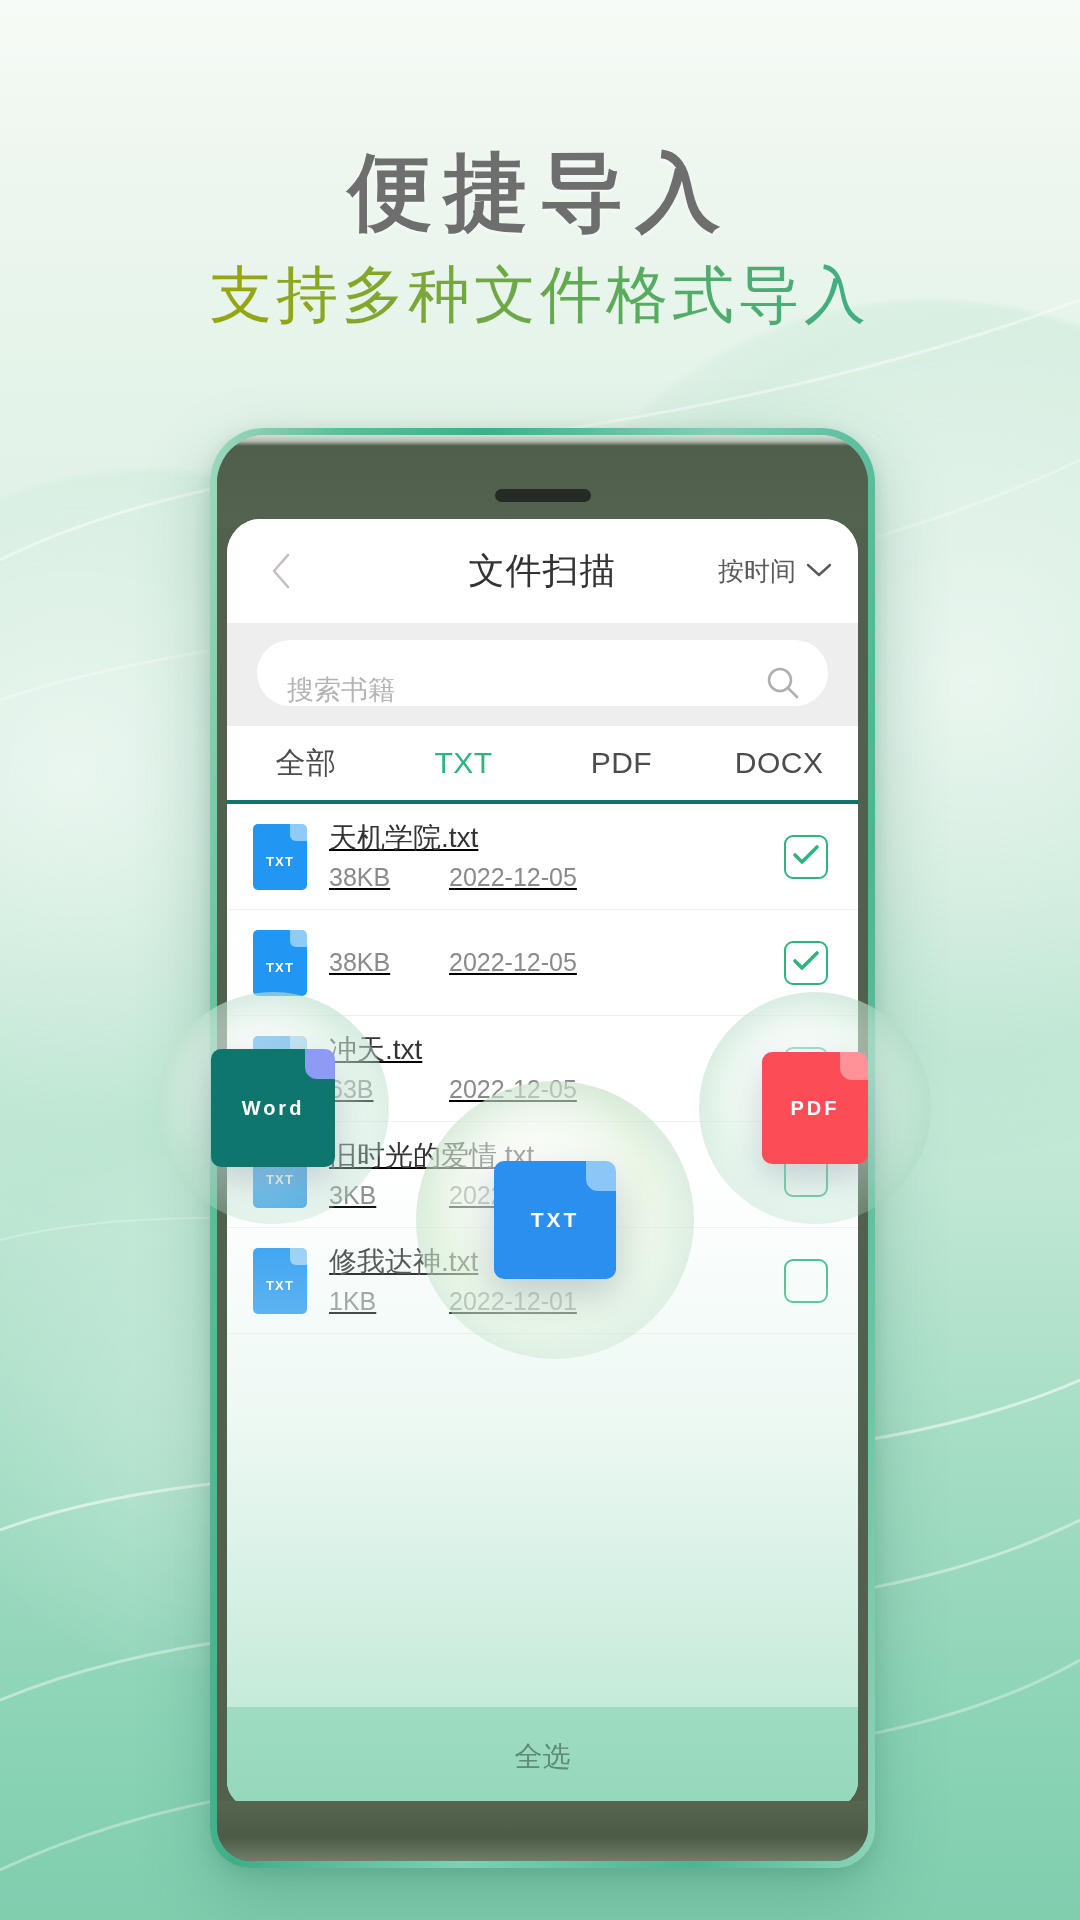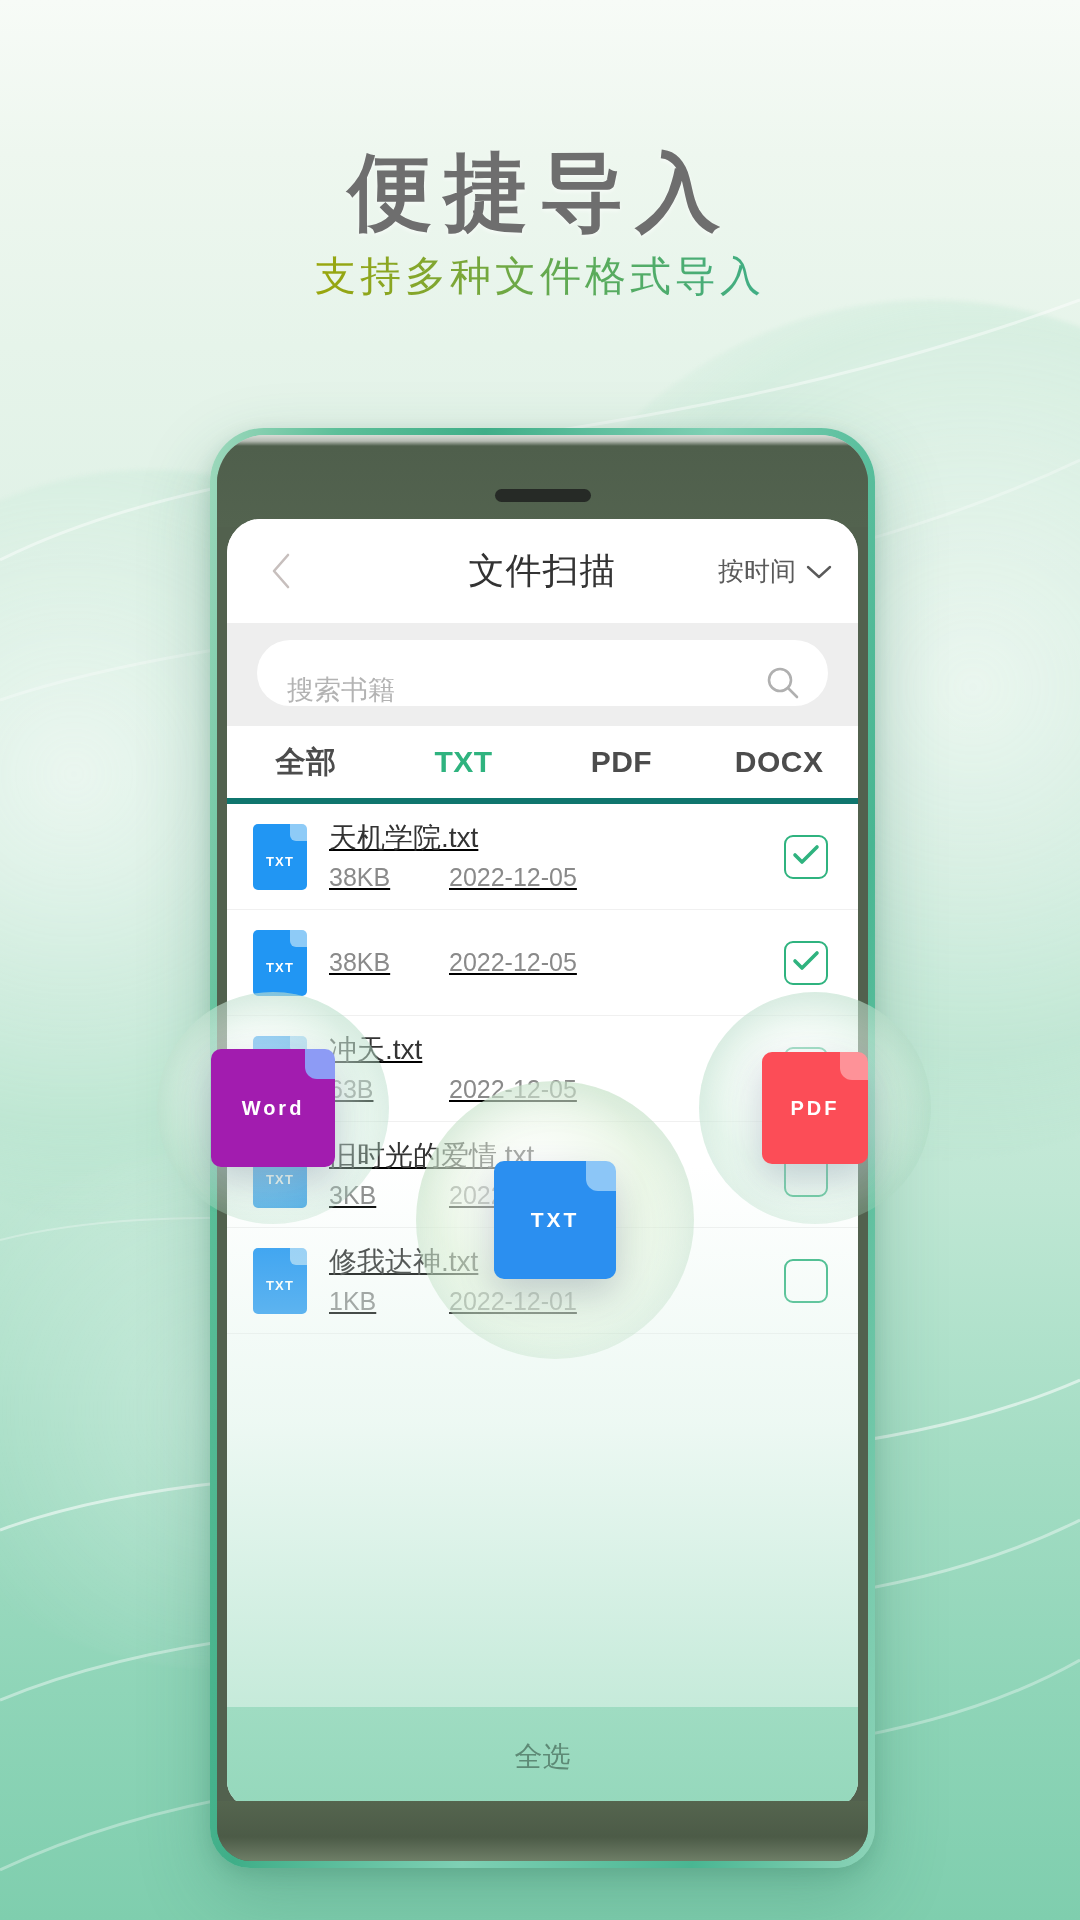--- a/index.html
+++ b/index.html
@@ -30,21 +30,21 @@
   .sweep svg{ width:100%; height:100%; display:block; }
 
   
   .heading-wrap{ position:absolute; left:0; right:0; top:150px; text-align:center; z-index:5; }
   #main-title{
     font-size:84px; font-weight:700; letter-spacing:12px;
     color:#6e6e6e; line-height:1;
     text-shadow:0 2px 4px rgba(255,255,255,.6);
   }
   #sub-title{
-    margin-top:18px; font-size:41px; letter-spacing:4px; line-height:1.2;
+    margin-top:24px; font-size:62px; letter-spacing:4px; line-height:1.2;
     background:linear-gradient(90deg,#9aa60c 0%,#7fa632 28%,#5aab5b 62%,#3fae86 100%);
     -webkit-background-clip:text; background-clip:text; color:transparent;
     display:inline-block;
   }
 
   
   #phone{
     position:absolute; left:210px; top:428px; width:665px; height:1440px; z-index:10;
   }
   .phone-frame{
@@ -84,41 +84,40 @@
     height:104px; display:flex; align-items:center; padding:0 26px; background:#fff;
     position:relative;
   }
   #back-btn{ width:56px; height:56px; display:flex; align-items:center; justify-content:center; }
   #back-btn svg{ display:block; }
   #app-title{
     position:absolute; left:0; right:0; text-align:center;
     font-size:36px; color:#333; letter-spacing:1px; pointer-events:none;
   }
   .sort-ctl{
-    margin-left:auto; display:flex; align-items:center; gap:10px;
+    margin-left:auto; display:flex; align-items:flex-start; gap:10px;
     font-size:26px; color:#5a5a5a; position:relative; z-index:2;
   }
   .chev-down{ display:block; }
 
   .search-band{ background:#eeeeee; padding:17px 30px 20px; }
   .search-box{
     height:66px; background:#fff; border-radius:33px;
     display:flex; align-items:flex-end; padding:0 26px 0 30px;
   }
   #search-input{
     flex:1; border:none; outline:none; background:transparent;
     font-family:inherit; font-size:27px; color:#333;
   }
   #search-input::placeholder{ color:#b3b3b3; }
   .search-icon{ flex:0 0 auto; }
 
   .tabs{
     display:flex; background:#fff; height:78px; align-items:center;
-    border-bottom:6px solid #0f766e;
-    font-weight:bold;
+    border-bottom:4px solid #0f766e;
   }
   .tab{
     flex:1; text-align:center; font-size:30px; color:#4c4c4c; letter-spacing:.5px;
   }
   .tab.active{ color:#2fb37f; }
 
   .file-list{ background:#fff; }
   .file-row{
     display:flex; align-items:center; height:106px;
     padding:0 30px 0 26px; border-bottom:1px solid #f0f0f0;
@@ -179,21 +178,21 @@
   .doc .corner{
     position:absolute; right:0; top:0; border-radius:0 10px 0 12px;
   }
   .doc .txt{
     position:relative; color:#fff; font-weight:700; letter-spacing:3px;
   }
 
   
   #badge-word{ left:48px; top:958px; width:450px; height:300px; }
   #badge-word .halo{ width:232px; height:232px; }
-  #badge-word .doc{ width:124px; height:118px; background:#a21caf; }
+  #badge-word .doc{ width:124px; height:118px; background:#0f766e; }
   #badge-word .doc .corner{ width:30px; height:30px; background:#8d9bf5; }
   #badge-word .doc .txt{ font-size:20px; }
 
   
   #badge-txt{ left:320px; top:1020px; width:470px; height:400px; }
   #badge-txt .halo{ width:278px; height:278px;
     background:radial-gradient(circle at 42% 35%, rgba(255,255,255,.60), rgba(221,240,214,.58) 45%, rgba(206,234,205,.32) 72%, rgba(206,234,205,0) 100%); }
   #badge-txt .doc{ width:122px; height:118px; background:#2b8ff0; }
   #badge-txt .doc .corner{ width:30px; height:30px; background:#8cc6f7; }
   #badge-txt .doc .txt{ font-size:21px; }

